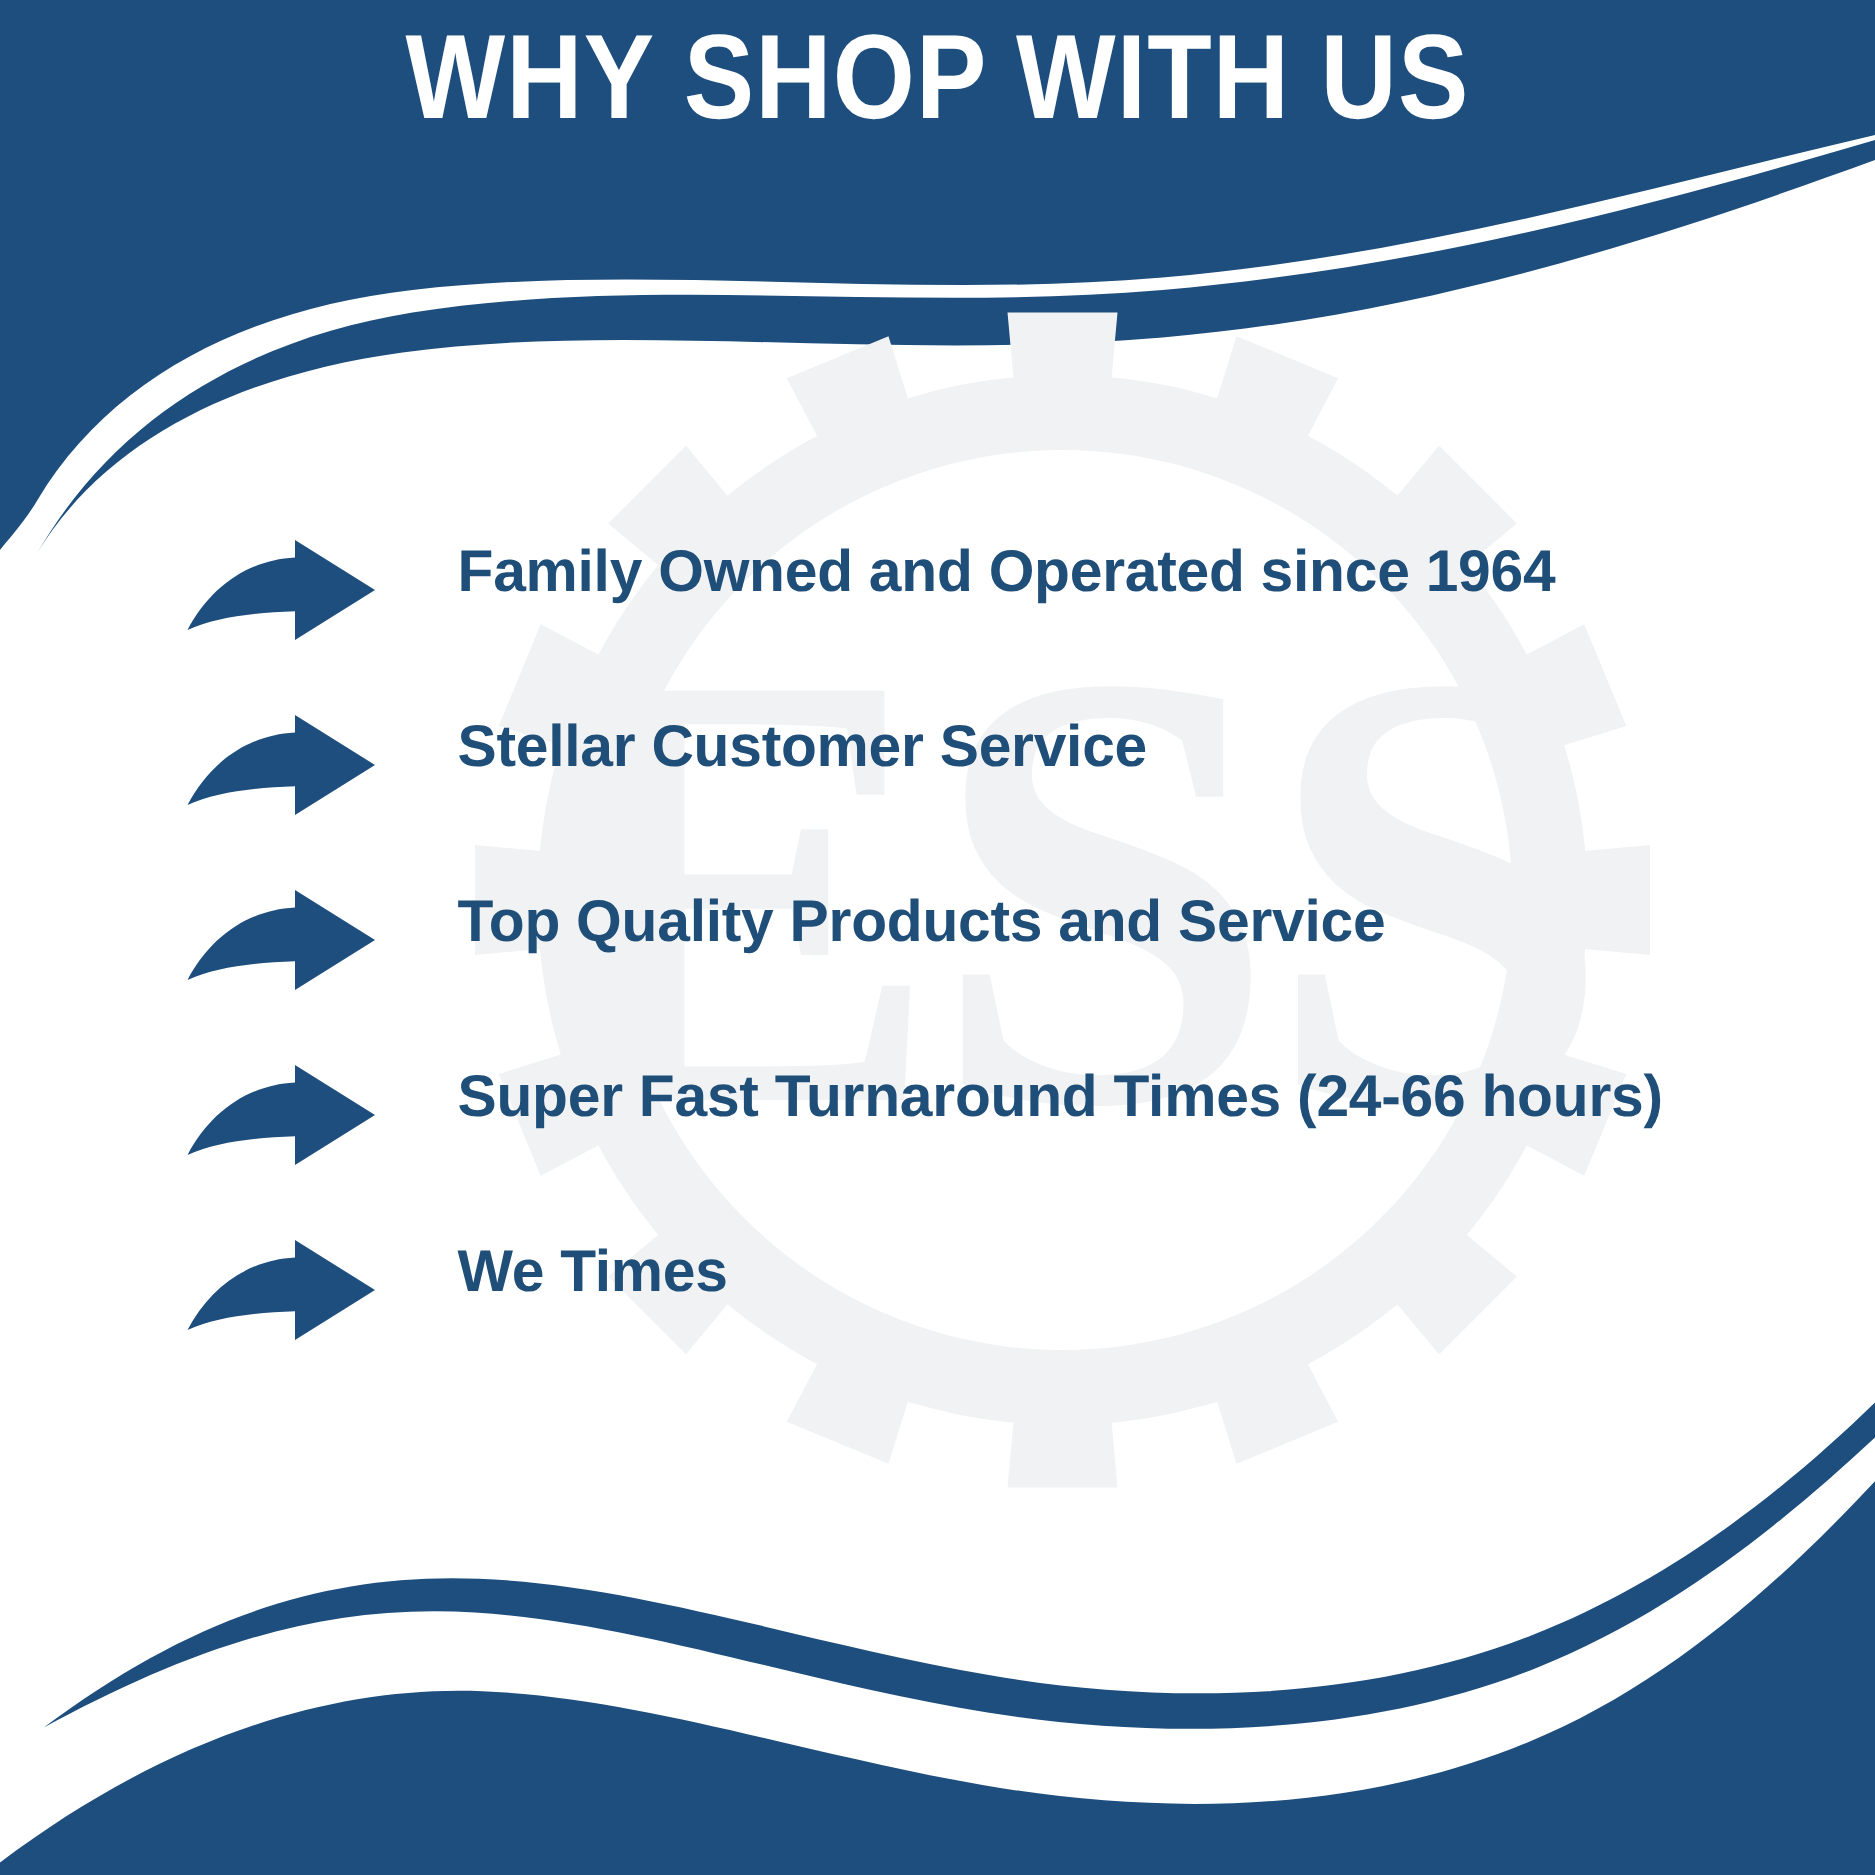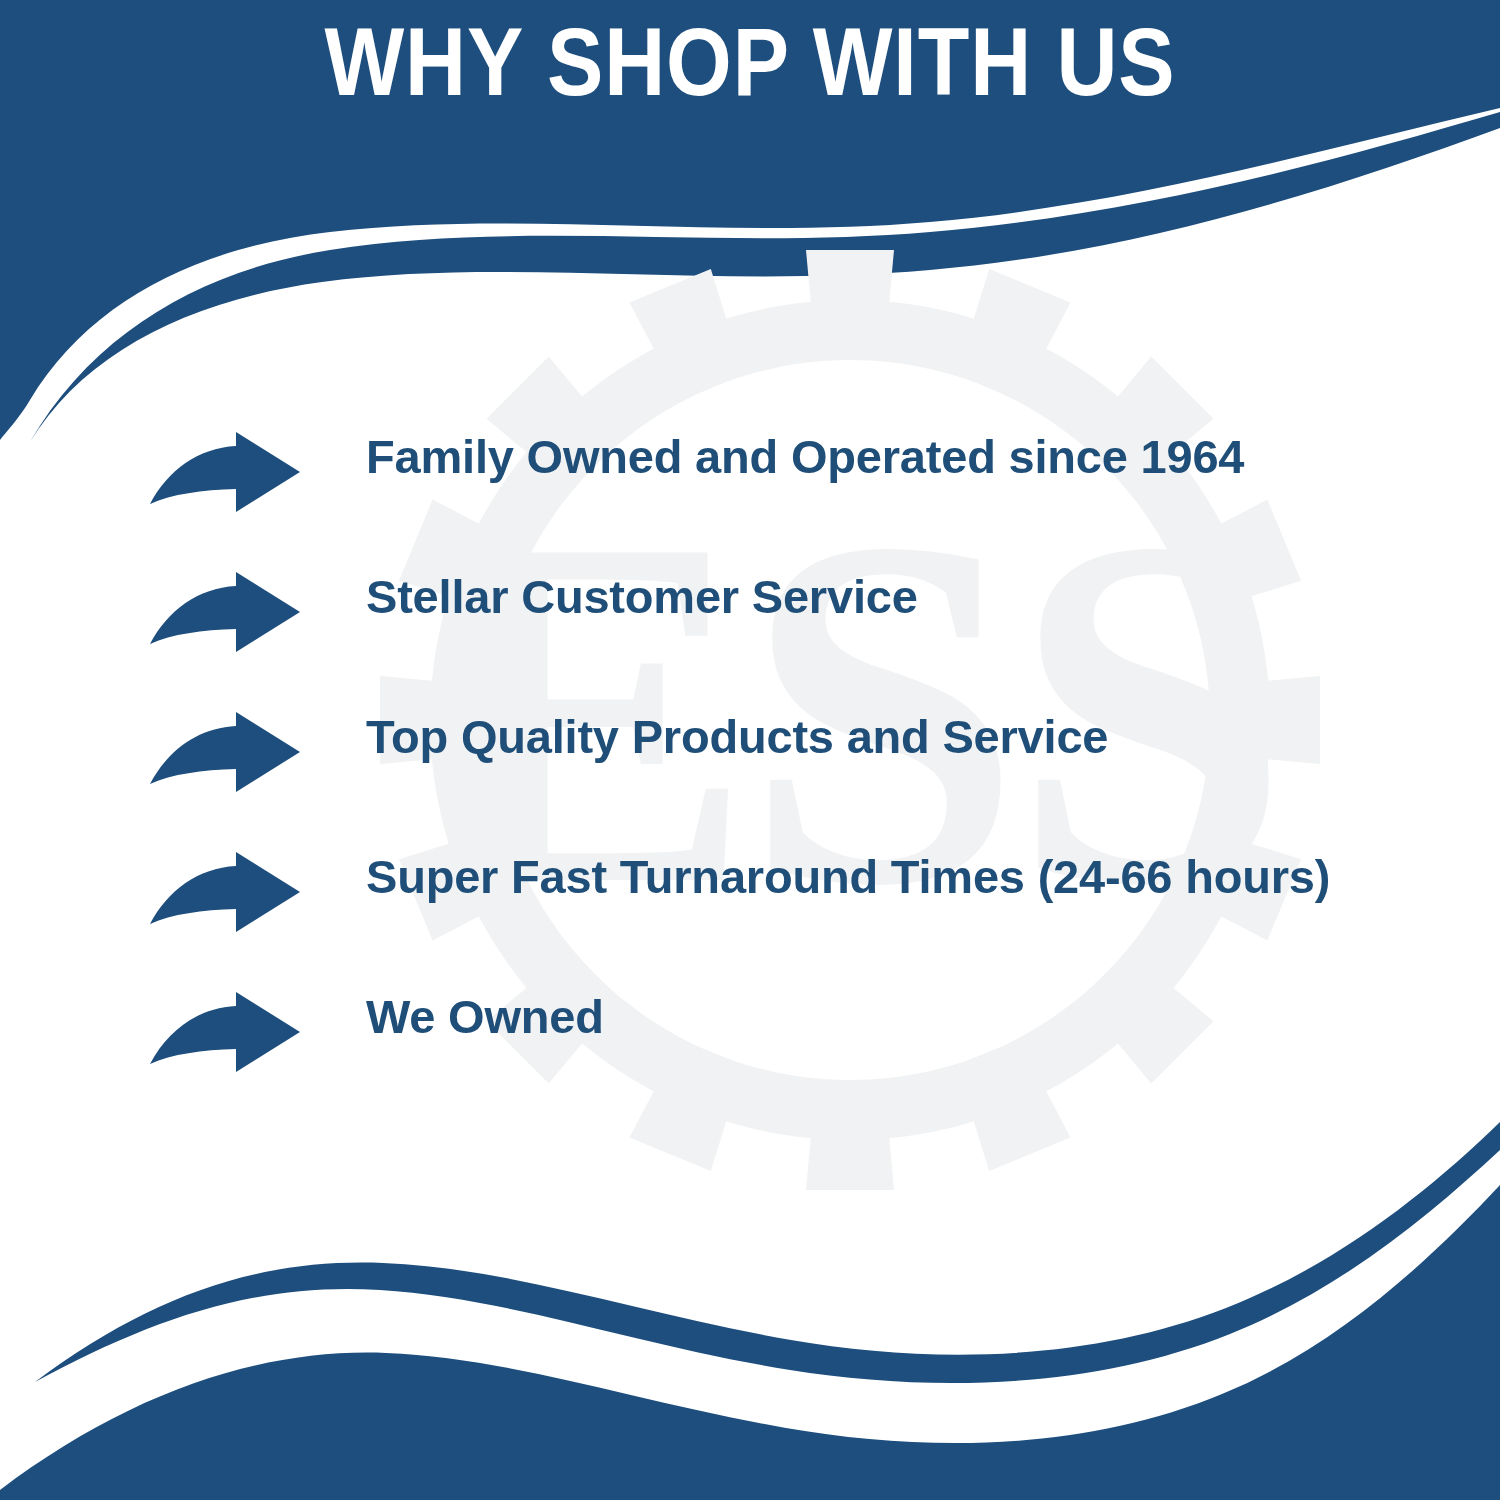--- a/index.html
+++ b/index.html
@@ -223,18 +223,18 @@
         <span class="benefit-label">Super Fast Turnaround Times (24-66 hours)</span>
       </div>
 
       <div class="benefit-row">
         <svg class="arrow-icon" viewBox="0 0 150 80">
           <path fill="#1d4e7e" d="M0,72
                    C18,38 48,16 86,14
                    L86,0 L150,40 L86,80 L86,57
                    C52,58 22,62 0,72 Z"></path>
         </svg>
-        <span class="benefit-label">We Owned</span>
+        <span class="benefit-label">We Times</span>
       </div>
 
     </div>
   </div>
 </div>
 
 </body></html>

